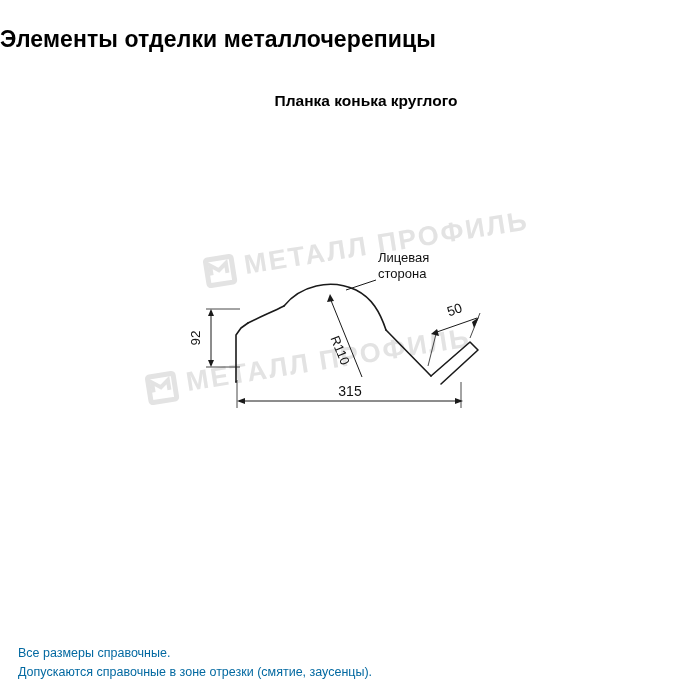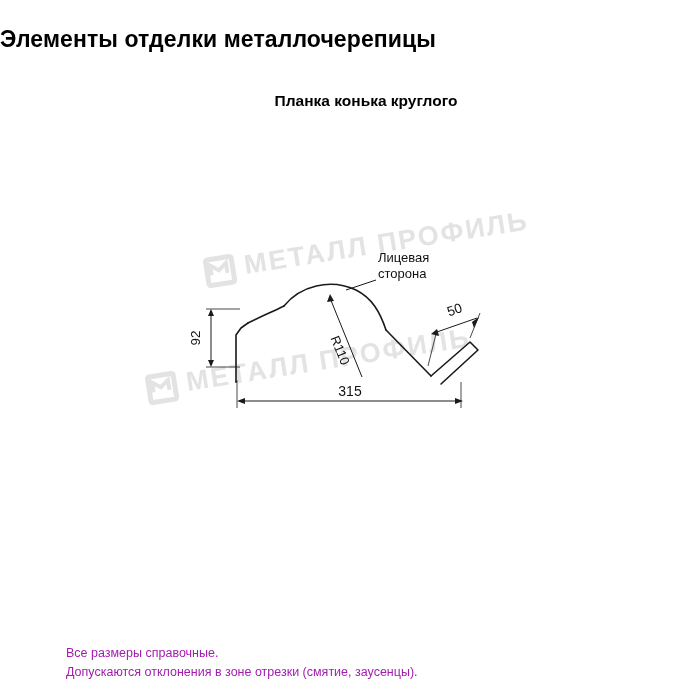--- a/index.html
+++ b/index.html
@@ -56,23 +56,22 @@
     left: 0;
     width: 700px;
     height: 270px;
   }
 
   .footnotes {
     position: absolute;
     left: 18px;
     bottom: 18px;
     font-size: 12.5px;
-    color: #a21caf;
+    color: #0369a1;
     line-height: 19px;
-    margin-left: 48px;
   }
   .footnotes div {
     white-space: nowrap;
   }
 </style>
 </head>
 <body>
 
 <div class="page">
 
@@ -154,16 +153,16 @@
         <line x1="376" y1="110" x2="346" y2="120"></line>
       </g>
       <text x="378" y="92" font-family="Liberation Sans, sans-serif" font-size="13" fill="#111">Лицевая</text>
       <text x="378" y="108" font-family="Liberation Sans, sans-serif" font-size="13" fill="#111">сторона</text>
 
     </svg>
   </div>
 
   <div class="footnotes">
     <div>Все размеры справочные.</div>
-    <div>Допускаются отклонения в зоне отрезки (смятие, заусенцы).</div>
+    <div>Допускаются справочные в зоне отрезки (смятие, заусенцы).</div>
   </div>
 
 </div>
 
 </body></html>

